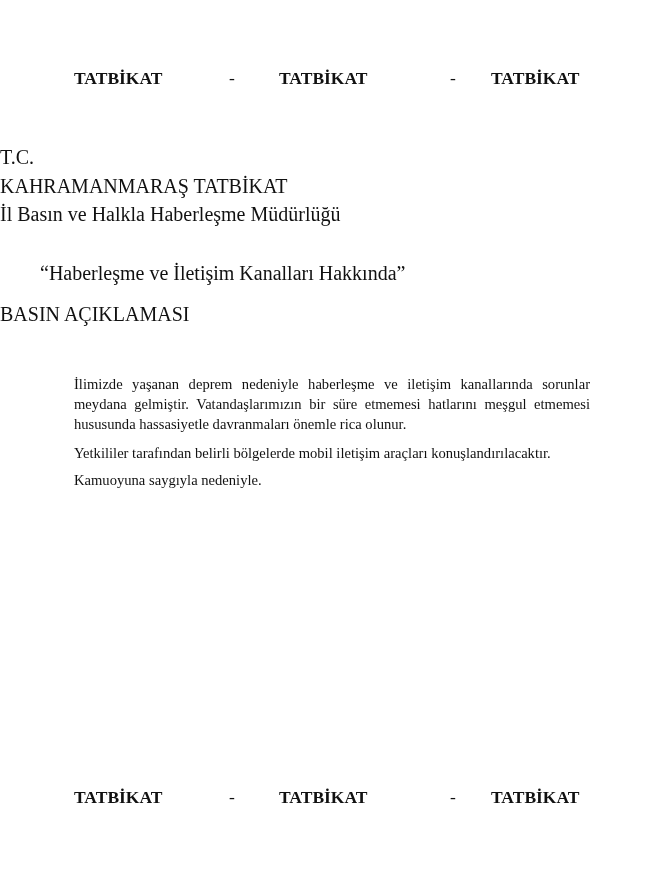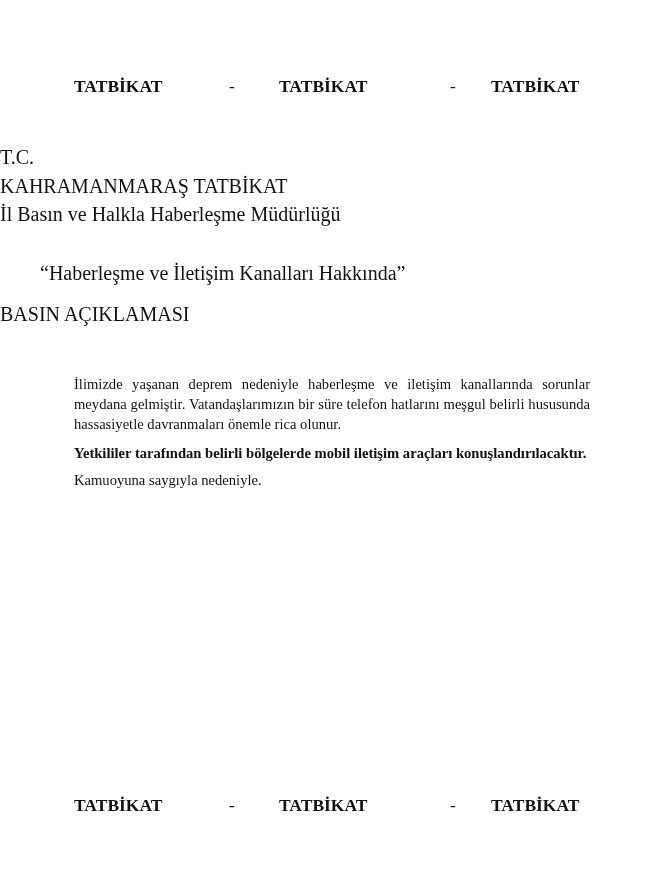--- a/index.html
+++ b/index.html
@@ -4,61 +4,61 @@
 <style>
   html, body { margin: 0; padding: 0; }
   body {
     width: 661px; height: 889px; background: #ffffff; position: relative;
     font-family: "Liberation Serif", serif; color: #111111; overflow: hidden;
   }
   .banner {
     position: absolute; left: 74px; width: 512px; height: 20px;
     font-weight: bold; font-size: 17.5px; line-height: 20px;
   }
-  .banner span { position: absolute; top: 8px; white-space: nowrap; }
+  .banner span { position: absolute; top: 0; white-space: nowrap; }
   .banner .w1 { left: 0; }
   .banner .d1 { left: 155px; font-weight: normal; }
   .banner .w2 { left: 205px; }
   .banner .d2 { left: 376px; font-weight: normal; }
   .banner .w3 { left: 417px; }
   .top { top: 68px; }
   .bottom { top: 787px; }
 
   .center { position: absolute; left: 0; width: 661px; text-align: left; font-size: 20px; white-space: nowrap; }
   .l-tc { top: 146px; }
   .l-gov { top: 175px; }
   .l-dept { top: 203px; }
   .l-subj { top: 262px; margin-left: 40px; }
   .l-title { top: 303px; }
 
   .body-text {
     position: absolute; left: 74px; width: 516px; font-size: 14.6px; line-height: 20px;
   }
   .p1 { top: 374px; text-align: justify; }
-  .p2 { top: 443px; white-space: nowrap; font-weight: bold; }
+  .p2 { top: 443px; white-space: nowrap; }
   .p3 { top: 470px; white-space: nowrap; }
 </style>
 </head>
 <body>
 
 <div class="banner top">
   <span class="w1">TATBİKAT</span>
   <span class="d1">-</span>
   <span class="w2">TATBİKAT</span>
   <span class="d2">-</span>
   <span class="w3">TATBİKAT</span>
 </div>
 
 <div class="center l-tc">T.C.</div>
 <div class="center l-gov">KAHRAMANMARAŞ TATBİKAT</div>
 <div class="center l-dept">İl Basın ve Halkla Haberleşme Müdürlüğü</div>
 <div class="center l-subj">“Haberleşme ve İletişim Kanalları Hakkında”</div>
 <div class="center l-title">BASIN AÇIKLAMASI</div>
 
-<div class="body-text p1">İlimizde yaşanan deprem nedeniyle haberleşme ve iletişim kanallarında sorunlar meydana gelmiştir. Vatandaşlarımızın bir süre telefon hatlarını meşgul belirli hususunda hassasiyetle davranmaları önemle rica olunur.</div>
+<div class="body-text p1">İlimizde yaşanan deprem nedeniyle haberleşme ve iletişim kanallarında sorunlar meydana gelmiştir. Vatandaşlarımızın bir süre etmemesi hatlarını meşgul etmemesi hususunda hassasiyetle davranmaları önemle rica olunur.</div>
 <div class="body-text p2">Yetkililer tarafından belirli bölgelerde mobil iletişim araçları konuşlandırılacaktır.</div>
 <div class="body-text p3">Kamuoyuna saygıyla nedeniyle.</div>
 
 <div class="banner bottom">
   <span class="w1">TATBİKAT</span>
   <span class="d1">-</span>
   <span class="w2">TATBİKAT</span>
   <span class="d2">-</span>
   <span class="w3">TATBİKAT</span>
 </div>

